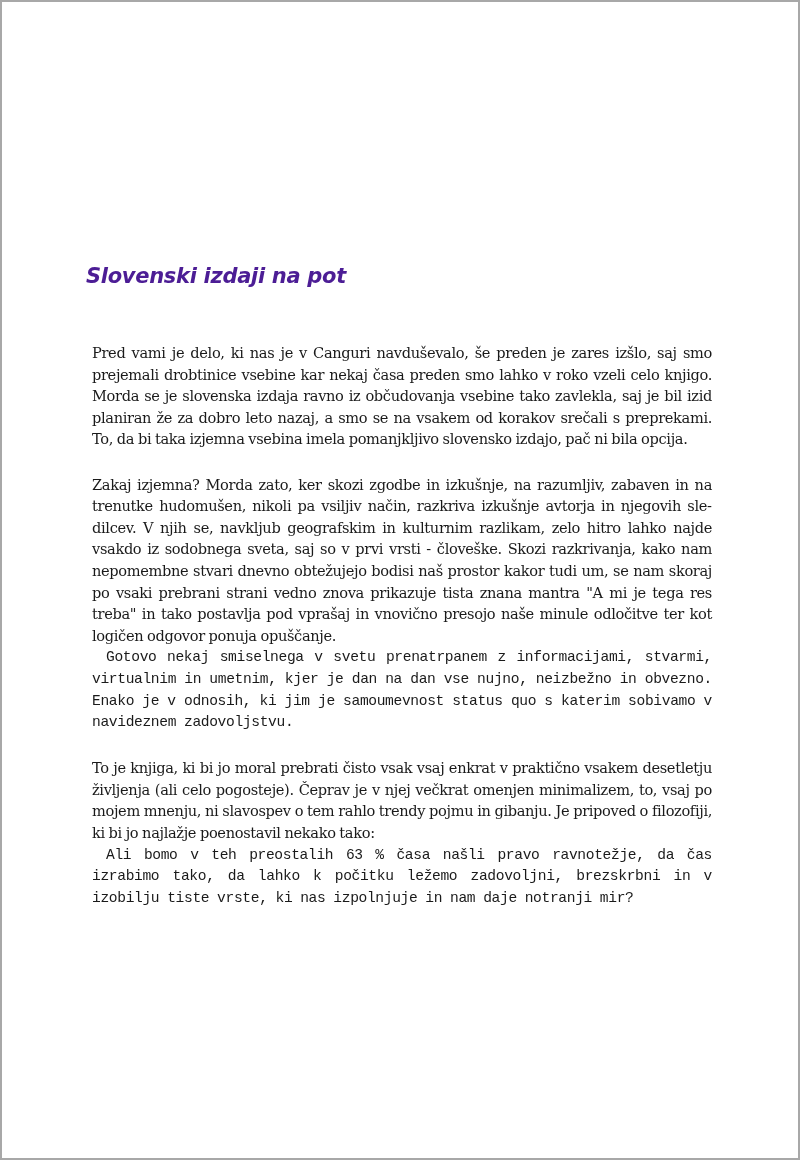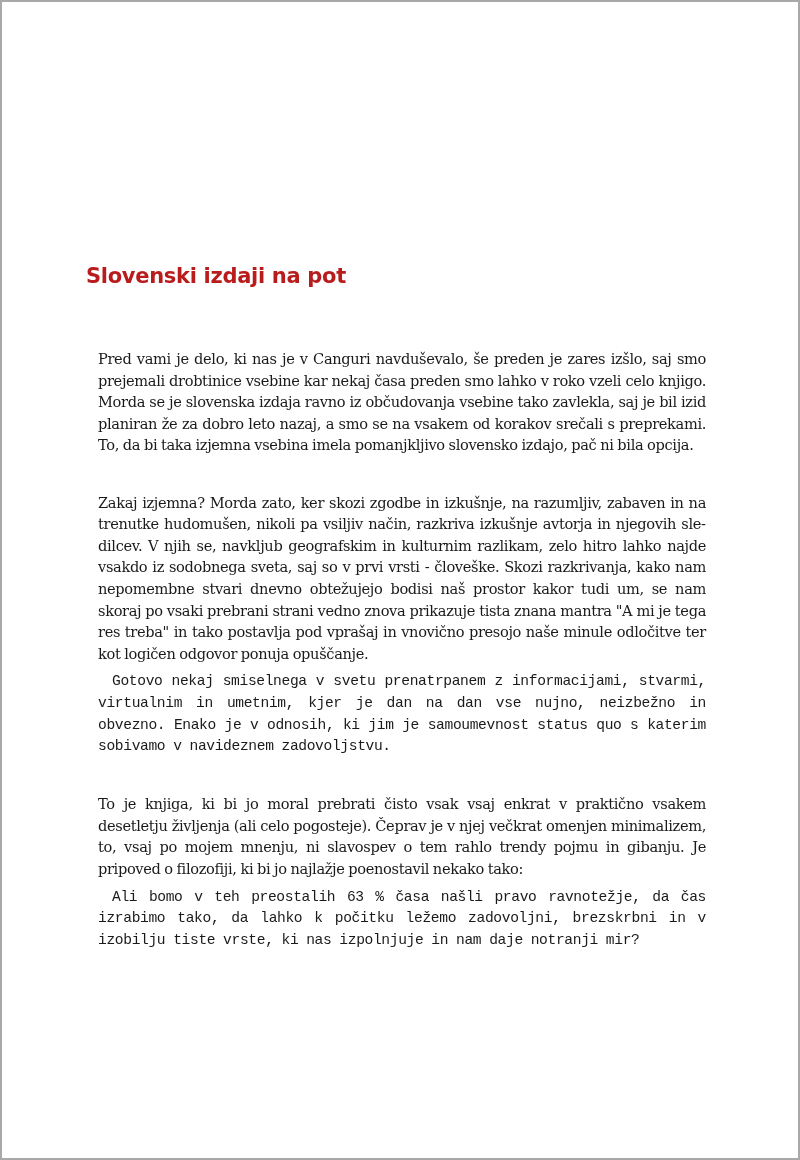--- a/index.html
+++ b/index.html
@@ -21,39 +21,40 @@
       height: 1156px;
       border: 2px solid #a8a8a8;
       background: #ffffff;
     }
     .heading {
       position: absolute;
       left: 84px;
       top: 262px;
       margin: 0;
       font-family: "DejaVu Sans", sans-serif;
+      font-style: italic;
       font-weight: bold;
       font-size: 21px;
       letter-spacing: -0.3px;
-      color: #b91c1c;
+      color: #4c1d95;
     }
     .body-text {
       position: absolute;
       left: 89px;
       top: 339px;
       width: 622px;
       font-family: "DejaVu Serif", serif;
       font-size: 14.6px;
       line-height: 21.6px;
       color: #1a1a1a;
       letter-spacing: -0.35px;
       word-spacing: -0.5px;
     }
     .para {
-      margin: 7px;
+      margin: 1px;
       text-align: justify;
       text-align-last: left;
       hyphens: manual;
     }
     .para.indent {
       text-indent: 14px;
       font-family: Liberation Mono, monospace;
     }
     .gap {
       height: 21.6px;

